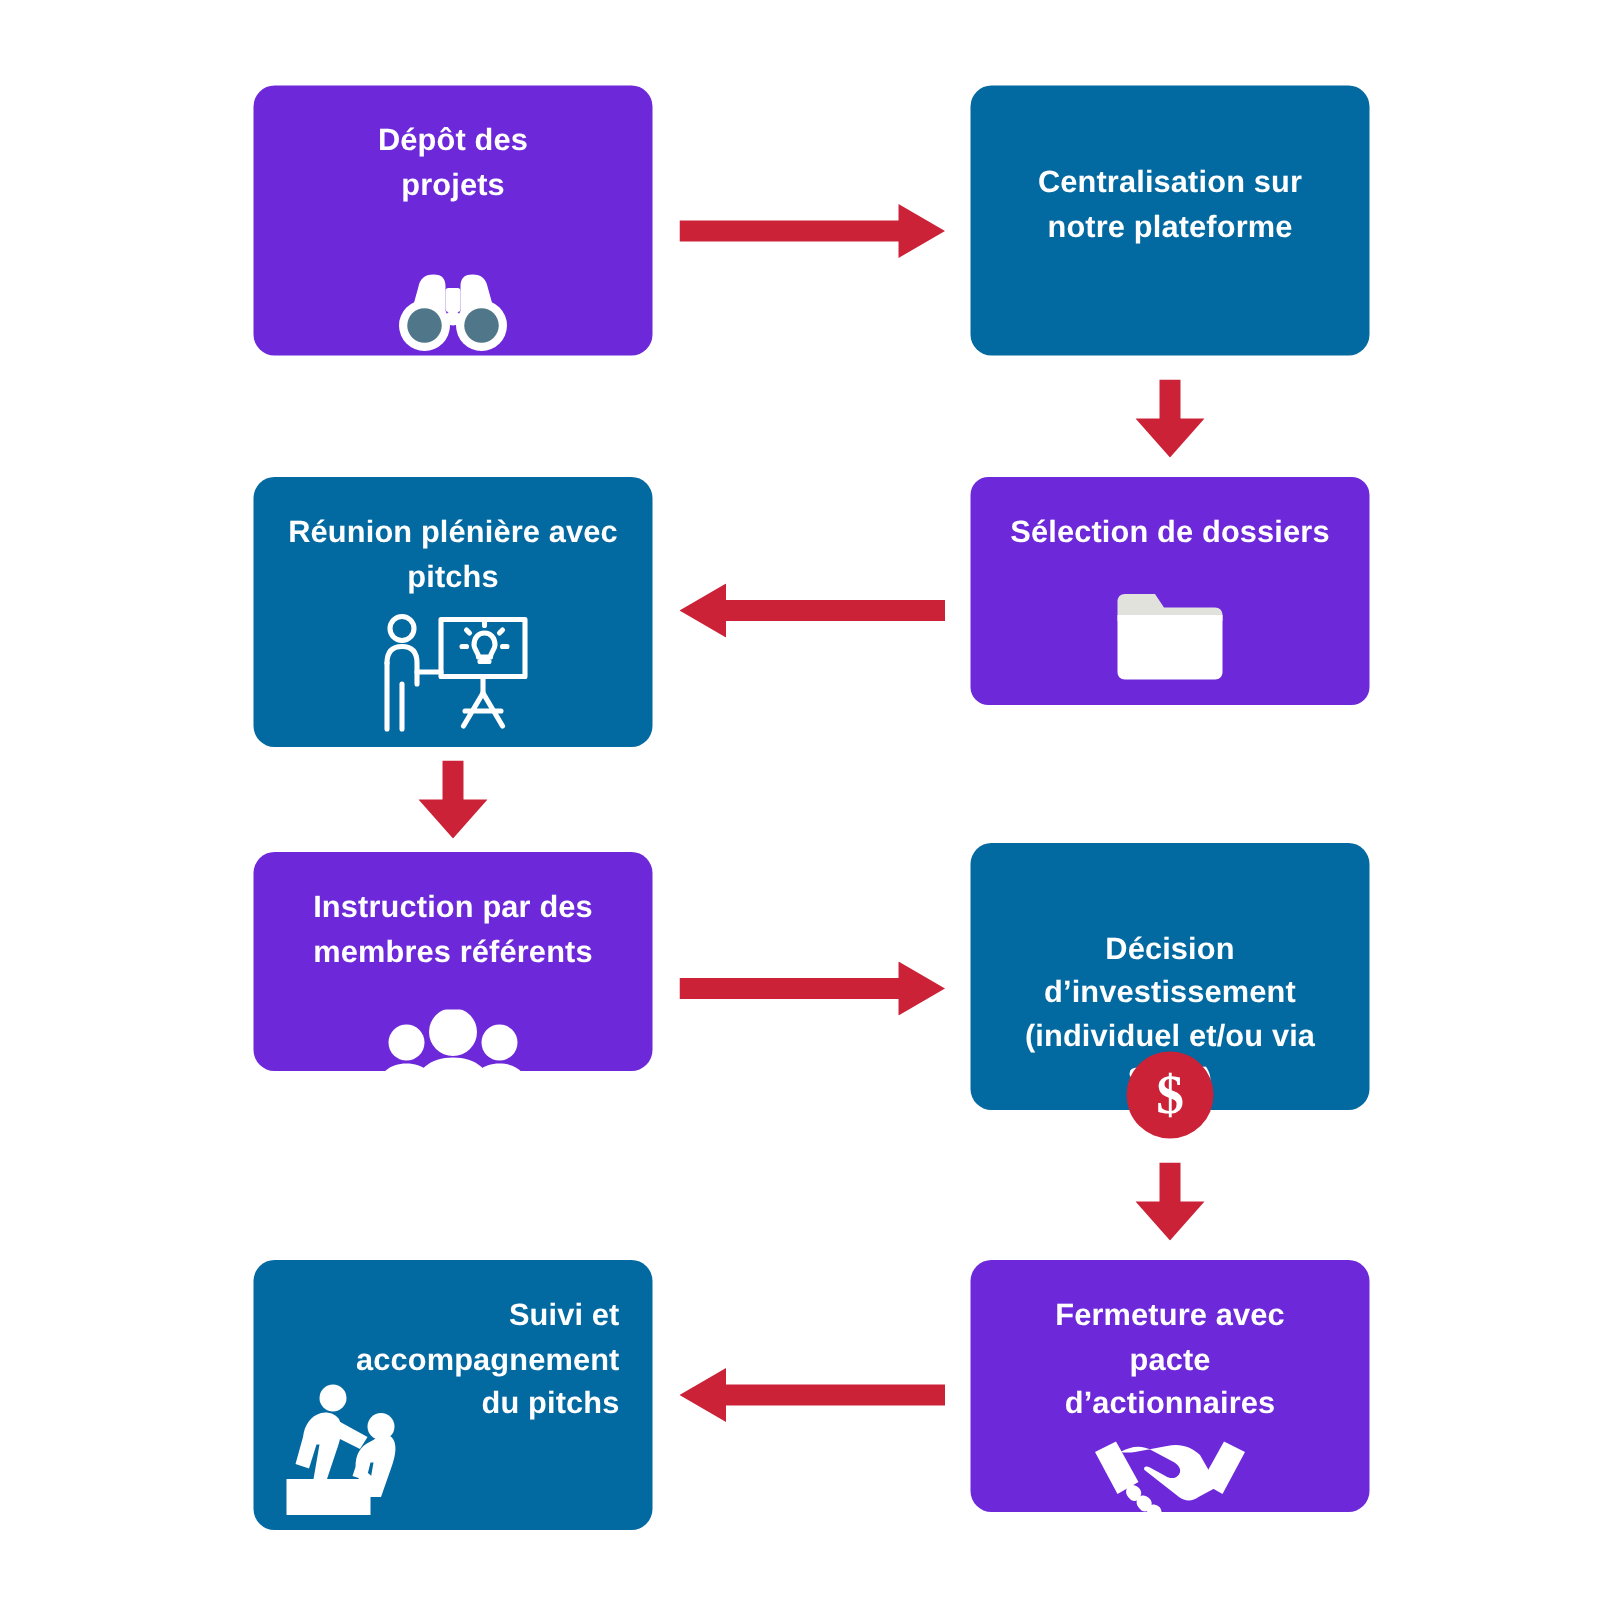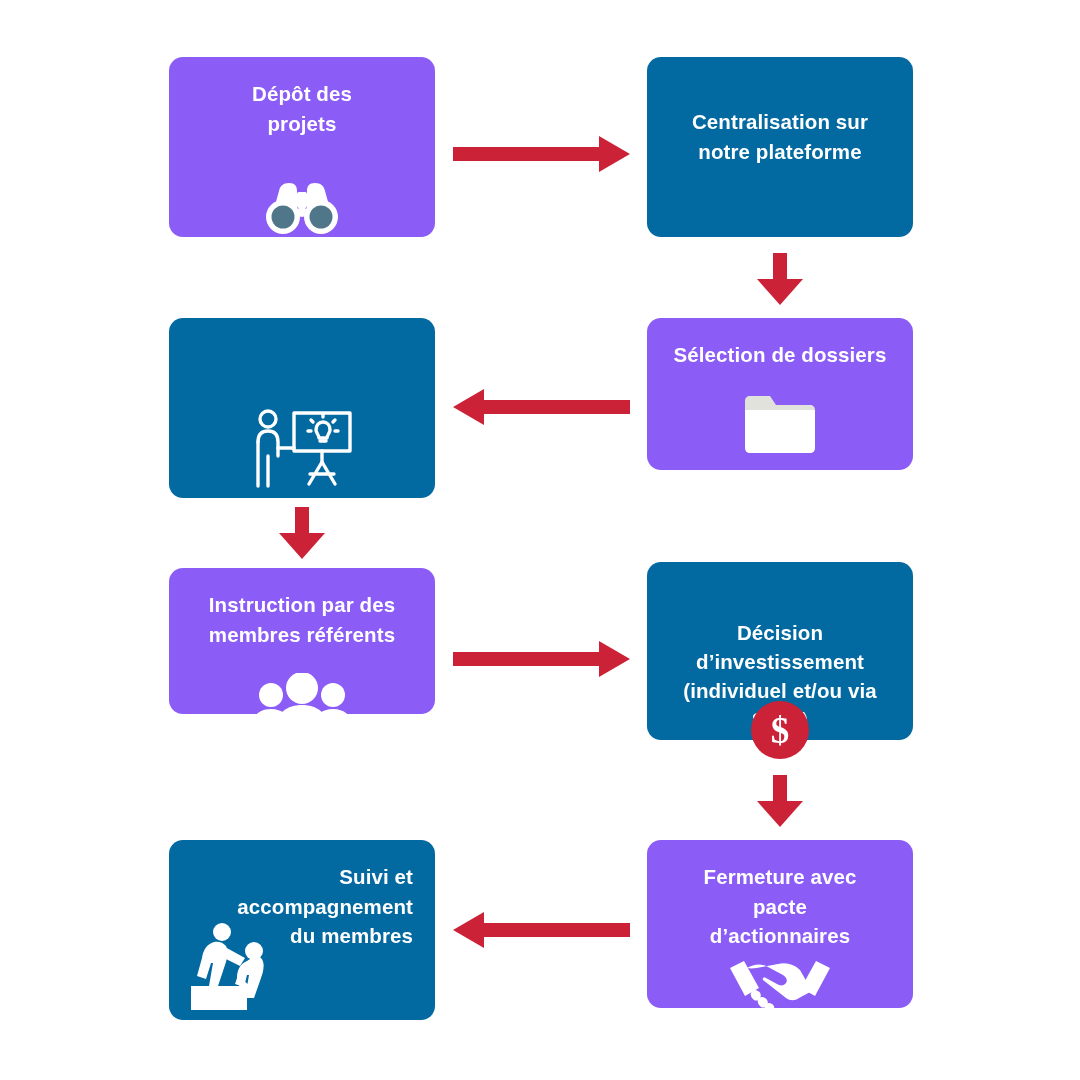--- a/index.html
+++ b/index.html
@@ -20,21 +20,21 @@
     background: #ffffff;
   }
 
   
   .node {
     position: absolute;
     border-radius: 14px;
     box-sizing: border-box;
     display: block;
   }
-  .node.slate  { background: #8b5cf6; }
+  .node.slate  { background: #6d28d9; }
   .node.navy   { background: #0369a1; }
 
   .node-label {
     position: absolute;
     left: 0;
     right: 0;
     top: 0;
     padding: 22px 18px 0 18px;
     color: #ffffff;
     font-weight: bold;
@@ -113,37 +113,39 @@
     <div class="node-label" style="top:50px; padding-top:0;">Centralisation sur
 notre plateforme</div>
   </div>
 
   <div class="arrow" style="left:757px; top:253px; width:46px; height:52px;">
     <svg viewBox="0 0 46 52" width="46" height="52">
       <path d="M16 0 L30 0 L30 26 L46 26 L23 52 L0 26 L16 26 Z" fill="#CC2237"></path>
     </svg>
   </div>
 
-  <div class="node slate" style="left:647px; top:318px; width:266px; height:152px;">
+  <div class="node slate" style="left:647px; top:318px; width:266px; height:152px;border-radius:12px;">
     <div class="node-label">Sélection de dossiers</div>
     <div class="node-icon" style="left:50%; top:75px; transform:translateX(-50%); width:76px; height:62px;">
       <svg viewBox="0 0 76 62" width="76" height="62" aria-hidden="true">
         <path d="M3 8 C3 5 5 3 8 3 L28 3 L34 12 L68 12 C71 12 73 14 73 17 L73 21 L3 21 Z" fill="#E2E2DC"></path>
         <path d="M3 17 L73 17 L73 55 C73 58 71 60 68 60 L8 60 C5 60 3 58 3 55 Z" fill="#ffffff"></path>
       </svg>
     </div>
   </div>
 
   <div class="arrow" style="left:453px; top:389px; width:177px; height:36px;">
     <svg viewBox="0 0 177 36" width="177" height="36">
       <path d="M177 11 L31 11 L31 0 L0 18 L31 36 L31 25 L177 25 Z" fill="#CC2237"></path>
     </svg>
   </div>
 
   <div class="node navy" style="left:169px; top:318px; width:266px; height:180px;">
+    <div class="node-label">Réunion plénière avec
+pitchs</div>
     <div class="node-icon" style="left:50%; top:90px; transform:translateX(-50%); width:110px; height:82px;">
       <svg viewBox="0 0 110 82" width="110" height="82" aria-hidden="true" fill="none" stroke="#ffffff" stroke-width="3.4" stroke-linecap="round" stroke-linejoin="round">
         <circle cx="21" cy="11" r="8"></circle>
         <path d="M11 34 C11 26 15 23 21 23 C27 23 31 26 31 34 L31 48"></path>
         <path d="M11 34 L11 78"></path>
         <path d="M21 48 L21 78"></path>
         <path d="M31 40 L47 40"></path>
         <rect x="47" y="5" width="56" height="38"></rect>
         <path d="M75 43 L75 54"></path>
         <path d="M75 54 L62 76 M75 54 L88 76 M63 66 L87 66"></path>
@@ -219,21 +221,21 @@
 
   <div class="arrow" style="left:453px; top:912px; width:177px; height:36px;">
     <svg viewBox="0 0 177 36" width="177" height="36">
       <path d="M177 11 L31 11 L31 0 L0 18 L31 36 L31 25 L177 25 Z" fill="#CC2237"></path>
     </svg>
   </div>
 
   <div class="node navy" style="left:169px; top:840px; width:266px; height:180px;">
     <div class="node-label align-right">Suivi et
 accompagnement
-du membres</div>
+du pitchs</div>
     <div class="node-icon" style="left:18px; top:78px; width:104px; height:92px;">
       <svg viewBox="0 0 104 92" width="104" height="92" aria-hidden="true">
         <g fill="#ffffff">
           <circle cx="35" cy="14" r="9"></circle>
           <path d="M27 24 C20 26 16 32 15 40 L10 58 L19 61 L24 45 L26 45 L22 68 L31 68 L37 50 C40 42 42 34 39 28 C36 24 31 23 27 24 Z"></path>
           <path d="M38 29 L58 40 L53 48 L33 38 Z"></path>
           <circle cx="67" cy="33" r="9"></circle>
           <path d="M60 43 C53 46 50 52 50 60 L48 66 L57 69 L60 57 L62 57 L58 80 L67 80 L74 60 C77 52 78 44 74 40 C70 37 65 40 60 43 Z"></path>
           <path d="M56 62 L45 78 L52 83 L63 68 Z"></path>
           <rect x="4" y="68" width="56" height="24"></rect>

